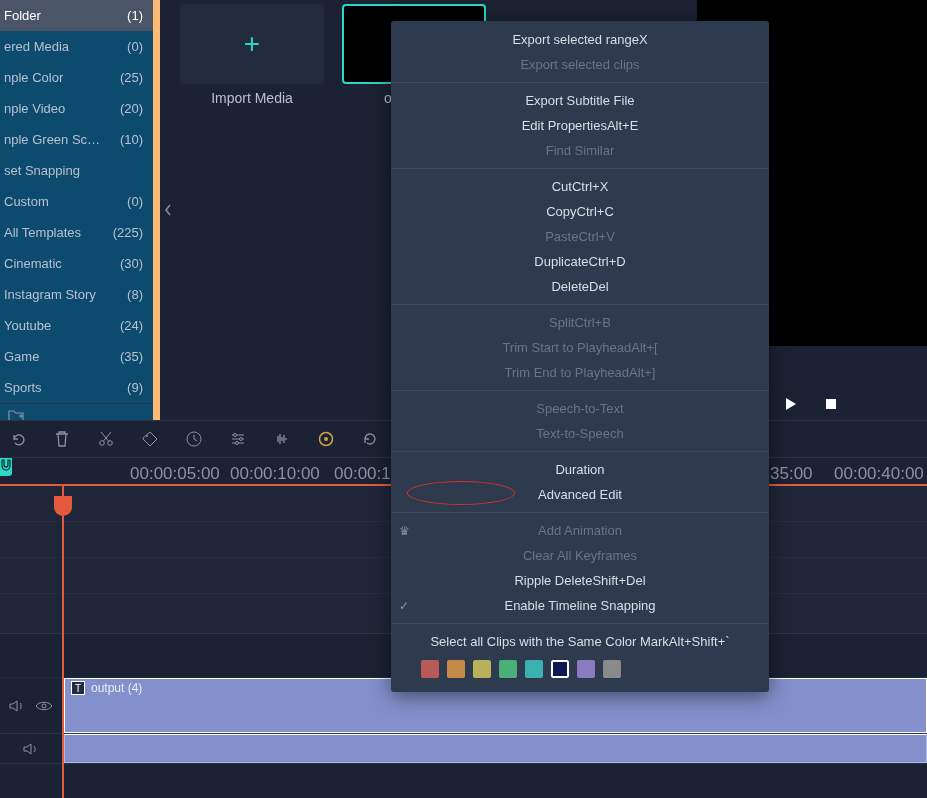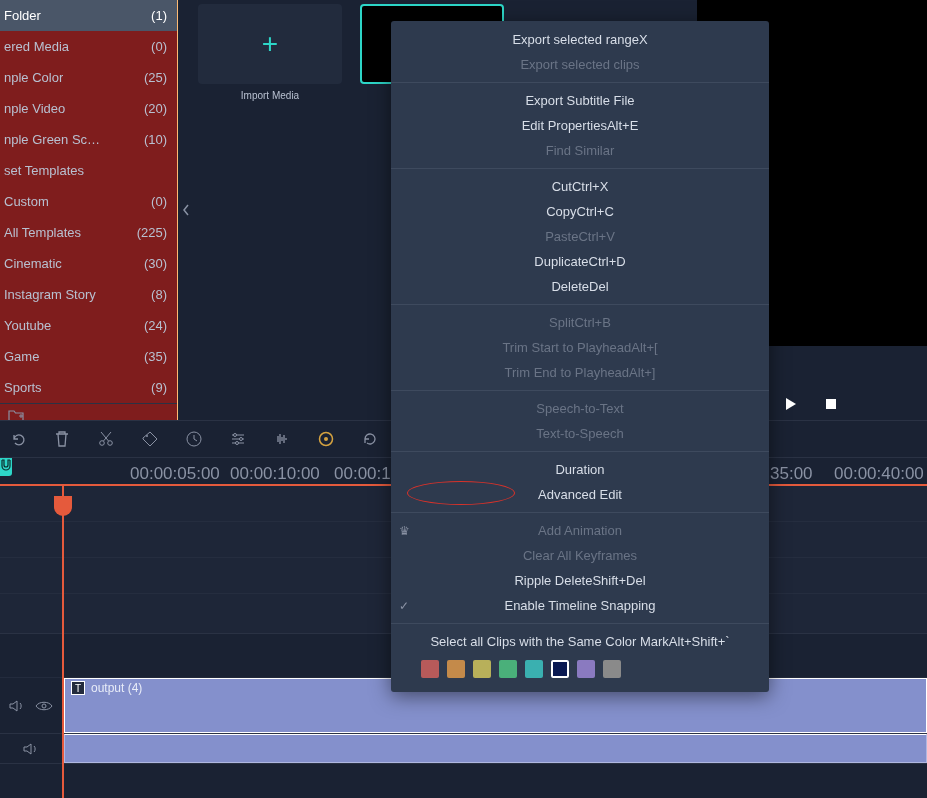--- a/index.html
+++ b/index.html
@@ -1,31 +1,31 @@
 <!DOCTYPE html>
 <html><head>
 <meta charset="utf-8">
 <style>
 * { margin: 0; padding: 0; box-sizing: border-box; font-family: "Segoe UI", Arial, sans-serif; }
 body { background: #1a2233; color: #b8c0d0; width: 927px; height: 798px; overflow: hidden; position: relative; font-size: 13px; }
 .app { display: flex; height: 420px; }
-.sidebar { width: 178px; background: #7f1d1d; border-right: 1px solid #fdba74; overflow: hidden; }
+.sidebar { width: 160px; background: #0c4a6e; border-right: 7px solid #fdba74; overflow: hidden; }
 .sidebar-item { display: flex; justify-content: space-between; padding: 8px 10px 8px 4px; cursor: pointer; font-size: 13px; }
 .sidebar-item.selected { background: #4a5668; color: #fff; }
 .sidebar-item-label { white-space: nowrap; overflow: hidden; text-overflow: ellipsis; max-width: 100px; }
 .sidebar-bottom { padding: 4px 8px; border-top: 1px solid #2a3244; }
 .splitter { width: 16px; background: #1a2233; display: flex; align-items: center; justify-content: center; }
 .media-panel { flex: 1; background: #1a2233; padding: 4px 4px; display: flex; gap: 18px; align-items: flex-start; }
 .media-tile { width: 144px; display: flex; flex-direction: column; align-items: center; gap: 6px; }
 .media-thumb { width: 144px; height: 80px; background: #222b3d; border-radius: 4px; display: flex; align-items: center; justify-content: center; }
 .media-thumb.selected { border: 2px solid #2dd6c8; background: #000; }
 .media-thumb.import { background: #222b3d; }
 .plus-icon { color: #2dd6c8; font-size: 28px; font-weight: 300; }
 .t-box { border: 2px solid #fff; width: 36px; height: 36px; border-radius: 3px; display: flex; align-items: center; justify-content: center; font-size: 20px; color: #fff; font-family: Georgia, serif; font-style: italic; position: relative; left: 22px; }
-.media-label { font-size: 10px; color: #b8c0d0; }
+.media-label { font-size: 14px; color: #b8c0d0; }
 .preview { width: 230px; background: #000; height: 346px; }
 .preview-controls { position: absolute; top: 388px; right: 0; width: 232px; background: #1a2233; height: 32px; display: flex; align-items: center; justify-content: center; gap: 28px; }
 .preview-ctrl { color: #fff; font-size: 14px; }
 
 
 .toolbar { position: absolute; top: 420px; left: 0; right: 0; height: 38px; background: #1a2233; border-top: 1px solid #2a3244; border-bottom: 1px solid #2a3244; display: flex; align-items: center; padding: 0 8px; gap: 24px; }
 .tool-icon { color: #b8c0d0; font-size: 16px; width: 20px; height: 20px; display: flex; align-items: center; justify-content: center; }
 
 
 .timeline { position: absolute; top: 458px; left: 0; right: 0; bottom: 0; background: #1a2233; }
@@ -79,21 +79,21 @@
         </div>
         <div class="sidebar-item">
           <span class="sidebar-item-label">nple Video</span>
           <span>(20)</span>
         </div>
         <div class="sidebar-item">
           <span class="sidebar-item-label">nple Green Scre...</span>
           <span>(10)</span>
         </div>
         <div class="sidebar-item">
-          <span class="sidebar-item-label">set Templates</span>
+          <span class="sidebar-item-label">set Snapping</span>
           <span></span>
         </div>
         <div class="sidebar-item">
           <span class="sidebar-item-label">Custom</span>
           <span>(0)</span>
         </div>
         <div class="sidebar-item">
           <span class="sidebar-item-label">All Templates</span>
           <span>(225)</span>
         </div>

